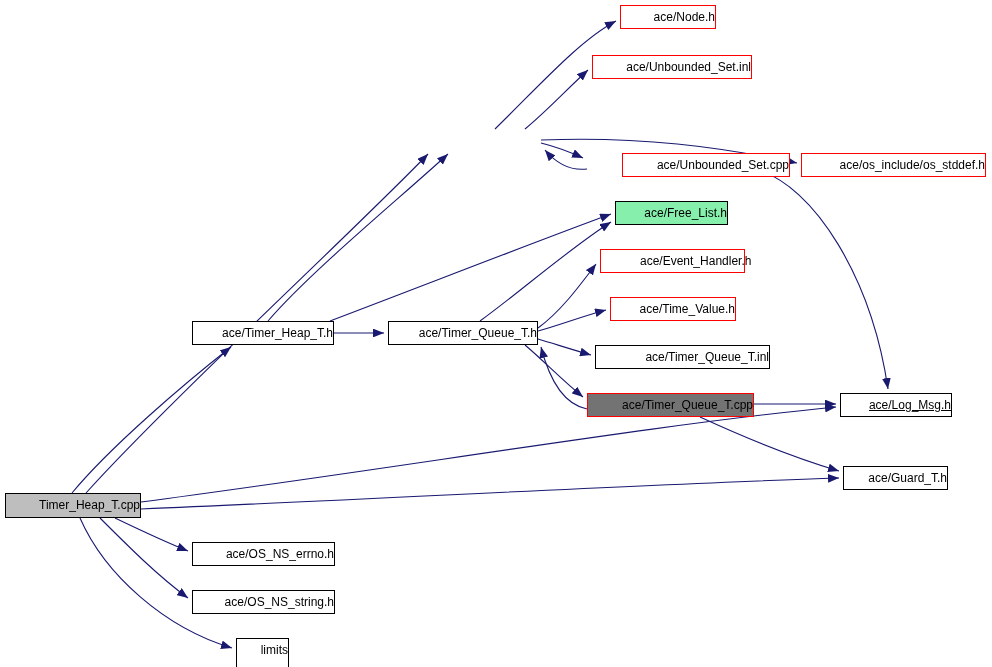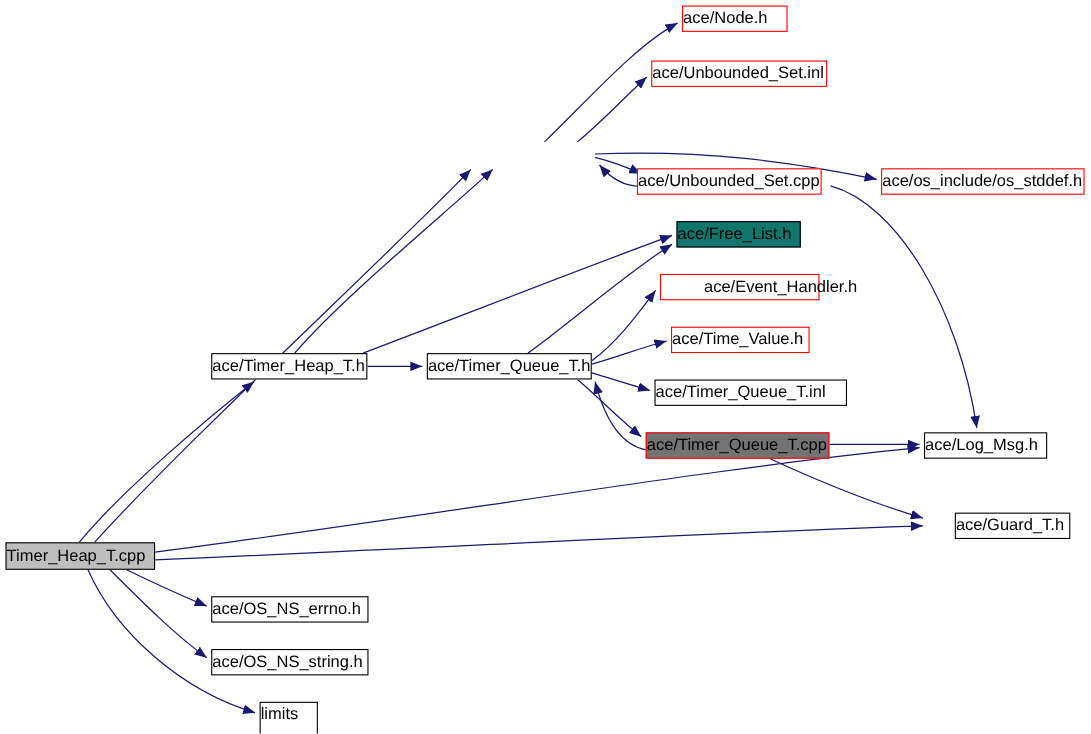--- a/index.html
+++ b/index.html
@@ -11,22 +11,22 @@
     overflow:hidden;
   }
   .edge-layer{position:absolute;left:0;top:0;}
   .node-layer{position:absolute;left:0;top:0;width:100%;height:100%;pointer-events:none;}
   .node{
     position:absolute;
     box-sizing:border-box;
     border:1px solid #000000;
     background:#ffffff;
     color:#000000;
-    font-size:15px;
-    text-align:left;
+    font-size:12px;
+    text-align:right;
     white-space:nowrap;
     pointer-events:auto;
     cursor:pointer;
   }
   .node[data-interactable="false"]{cursor:default;}
 </style>
 </head>
 <body>
 
 <div class="graph" data-interactable="false" style="background: rgb(255, 255, 255);">
@@ -60,26 +60,26 @@
       <path d="M115,518 C140,530 163,541 188,551" fill="none" stroke="#191970" stroke-width="1.1" marker-end="url(#arrowhead)" data-interactable="false"></path>
       <path d="M100,518 C130,548 158,576 188,598" fill="none" stroke="#191970" stroke-width="1.1" marker-end="url(#arrowhead)" data-interactable="false"></path>
       <path d="M80,518 C105,575 165,628 232,648" fill="none" stroke="#191970" stroke-width="1.1" marker-end="url(#arrowhead)" data-interactable="false"></path>
     </svg>
   <div class="node-layer" data-interactable="false">
       <div class="node" data-interactable="false" style="left: 5px; top: 493px; width: 136px; height: 25px; line-height: 23px; border-color: rgb(0, 0, 0); background: rgb(190, 190, 190);">Timer_Heap_T.cpp</div>
       <div class="node" data-interactable="true" style="left: 192px; top: 321px; width: 142px; height: 24px; line-height: 22px; border-color: rgb(0, 0, 0); background: rgb(255, 255, 255);">ace/Timer_Heap_T.h</div>
       <div class="node" data-interactable="true" style="left: 388px; top: 321px; width: 150px; height: 24px; line-height: 22px; border-color: rgb(0, 0, 0); background: rgb(255, 255, 255);">ace/Timer_Queue_T.h</div>
       <div class="node" data-interactable="true" style="left: 620px; top: 5px; width: 96px; height: 24px; line-height: 22px; border-color: rgb(255, 0, 0); background: rgb(255, 255, 255);">ace/Node.h</div>
       <div class="node" data-interactable="true" style="left: 592px; top: 55px; width: 160px; height: 24px; line-height: 22px; border-color: rgb(255, 0, 0); background: rgb(255, 255, 255);">ace/Unbounded_Set.inl</div>
-      <div class="node" data-interactable="true" style="left: 579px; top: 153px; width: 168px; height: 24px; line-height: 22px; border-color: rgb(255, 0, 0); background: rgb(255, 255, 255);">ace/Unbounded_Set.cpp</div>
+      <div class="node" data-interactable="true" style="left: 622px; top: 153px; width: 168px; height: 24px; line-height: 22px; border-color: rgb(255, 0, 0); background: rgb(255, 255, 255);">ace/Unbounded_Set.cpp</div>
       <div class="node" data-interactable="true" style="left: 801px; top: 153px; width: 185px; height: 24px; line-height: 22px; border-color: rgb(255, 0, 0); background: rgb(255, 255, 255);">ace/os_include/os_stddef.h</div>
-      <div class="node" data-interactable="true" style="left: 615px; top: 201px; width: 113px; height: 24px; line-height: 22px; border-color: rgb(0, 0, 0); background: #0f766e;">ace/Free_List.h</div>
+      <div class="node" data-interactable="true" style="left: 615px; top: 201px; width: 113px; height: 24px; line-height: 22px; border-color: rgb(0, 0, 0); background: #86efac;">ace/Free_List.h</div>
       <div class="node" data-interactable="true" style="left: 600px; top: 249px; width: 145px; height: 24px; line-height: 22px; border-color: rgb(255, 0, 0); background: rgb(255, 255, 255); padding-left: 39px;">ace/Event_Handler.h</div>
       <div class="node" data-interactable="true" style="left: 610px; top: 297px; width: 126px; height: 24px; line-height: 22px; border-color: rgb(255, 0, 0); background: rgb(255, 255, 255);">ace/Time_Value.h</div>
       <div class="node" data-interactable="true" style="left: 595px; top: 345px; width: 175px; height: 24px; line-height: 22px; border-color: rgb(0, 0, 0); background: rgb(255, 255, 255);">ace/Timer_Queue_T.inl</div>
       <div class="node" data-interactable="true" style="left: 587px; top: 393px; width: 167px; height: 24px; line-height: 22px; border-color: rgb(255, 0, 0); background: #737373;">ace/Timer_Queue_T.cpp</div>
-      <div class="node" data-interactable="true" style="left: 840px; top: 393px; width: 112px; height: 24px; line-height: 22px; border-color: rgb(0, 0, 0); background: rgb(255, 255, 255);">ace/Log_Msg.h</div>
-      <div class="node" data-interactable="true" style="left: 843px; top: 466px; width: 105px; height: 24px; line-height: 22px; border-color: rgb(0, 0, 0); background: rgb(255, 255, 255); margin-left: 25px;">ace/Guard_T.h</div>
+      <div class="node" data-interactable="true" style="left: 840px; top: 393px; width: 112px; height: 24px; line-height: 22px; border-color: rgb(0, 0, 0); background: rgb(255, 255, 255); text-decoration: underline;">ace/Log_Msg.h</div>
+      <div class="node" data-interactable="true" style="left: 843px; top: 466px; width: 105px; height: 24px; line-height: 22px; border-color: rgb(0, 0, 0); background: rgb(255, 255, 255);">ace/Guard_T.h</div>
       <div class="node" data-interactable="true" style="left: 192px; top: 542px; width: 143px; height: 24px; line-height: 22px; border-color: rgb(0, 0, 0); background: rgb(255, 255, 255);">ace/OS_NS_errno.h</div>
       <div class="node" data-interactable="true" style="left: 192px; top: 590px; width: 143px; height: 24px; line-height: 22px; border-color: rgb(0, 0, 0); background: rgb(255, 255, 255);">ace/OS_NS_string.h</div>
       <div class="node" data-interactable="true" style="left: 236px; top: 638px; width: 53px; height: 40px; line-height: 22px; border-color: rgb(0, 0, 0); background: rgb(255, 255, 255);">limits</div>
     </div>
 </div>
 
 </body></html>

